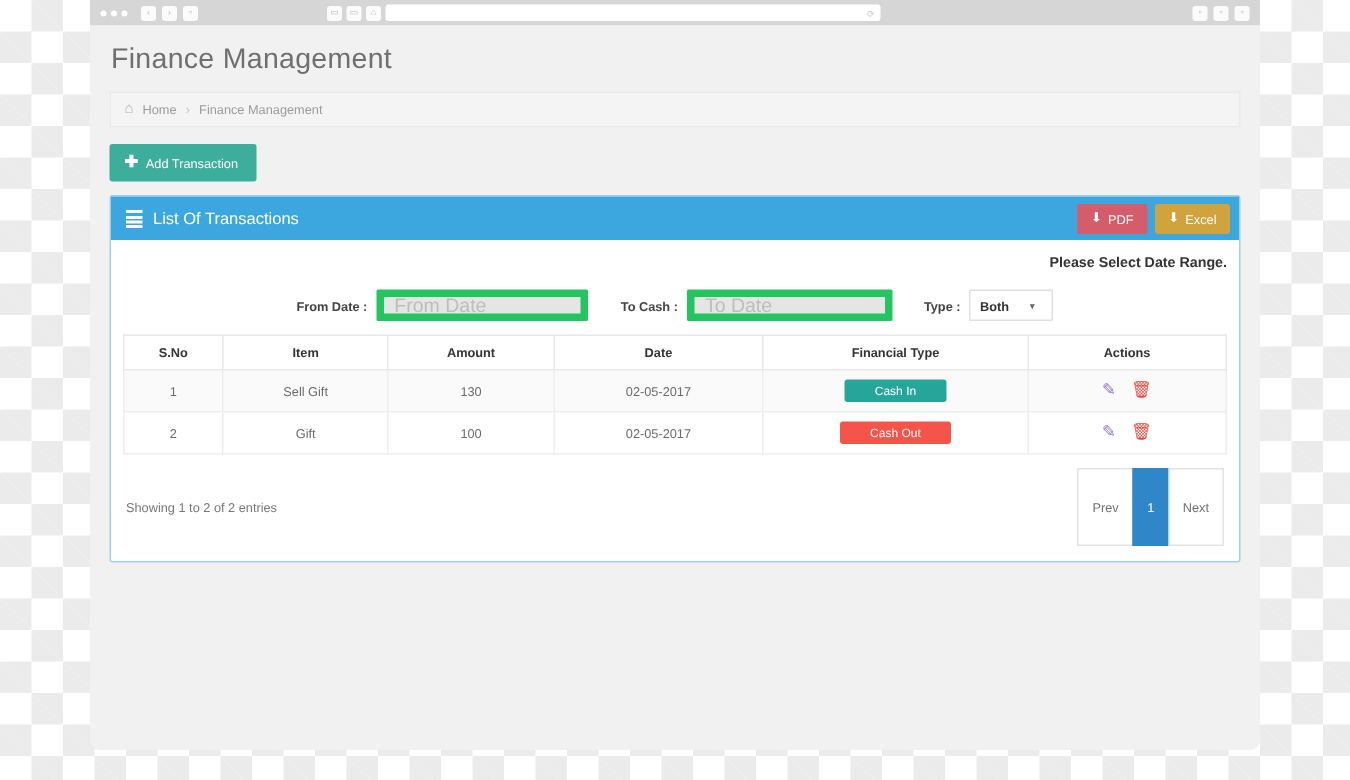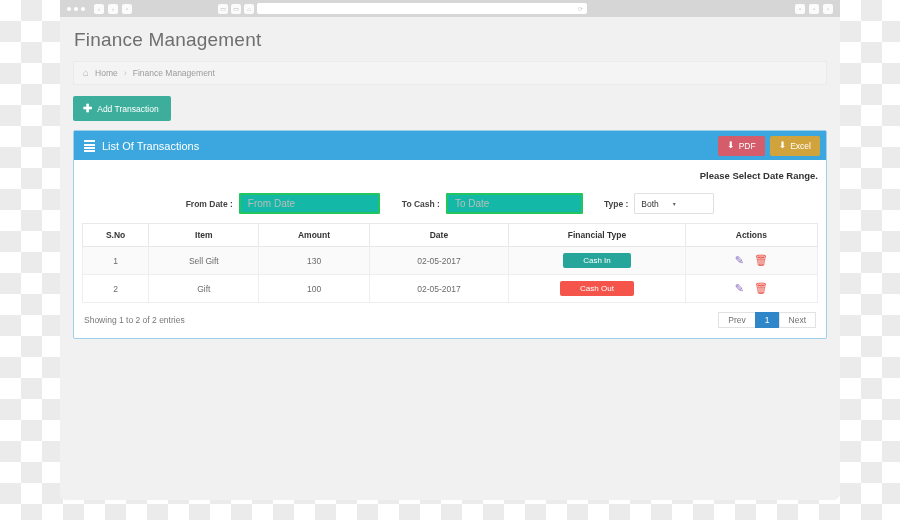--- a/index.html
+++ b/index.html
@@ -153,23 +153,23 @@
     display: flex; align-items: center; justify-content: center;
     gap: 0;
     margin-bottom: 9px;
   }
   .fld-label {
     font-size: 8.5px; font-weight: bold; color: #444444;
     margin-right: 6px; white-space: nowrap;
   }
   .txt-input {
     height: 21px;
-    border: 2px solid #22c55e;
-    background: #14b8a6;
-    font-size: 10px;
+    border: 5px solid #22c55e;
+    background: #e5e5e5;
+    font-size: 13px;
     color: #444444;
     padding: 0 7px;
     box-sizing: border-box;
     border-radius: 1px;
     font-family: "Liberation Sans", sans-serif;
     outline: none;
   }
   .txt-input::placeholder { color: #bdbdbd; }
   #from-date-input { width: 141px; margin-right: 22px; }
   #to-date-input { width: 137px; margin-right: 21px; }
@@ -179,21 +179,21 @@
     background: #ffffff;
     font-size: 8.5px; color: #333333;
     display: inline-flex; align-items: center;
     padding: 0 6px;
     box-sizing: border-box;
     gap: 14px;
     cursor: pointer;
     border-radius: 1px;
   }
   .caret { font-size: 6px; color: #666666; }
-  #type-select { width: 80px; font-weight: normal; }
+  #type-select { width: 56px; font-weight: bold; }
 
   #records-row {
     display: flex; align-items: center;
     padding: 0 2px;
     margin-bottom: 9px;
   }
   #records-label { font-size: 8.5px; color: #555555; margin-right: 5px; }
   #records-select { width: 46px; }
   #search-group { margin-left: auto; display: flex; align-items: center; }
   #search-label { font-size: 8.5px; color: #555555; margin-right: 6px; }
@@ -244,21 +244,21 @@
     display: flex; align-items: center;
     padding: 9px 2px 2px 2px;
   }
   #entries-info { font-size: 8.5px; color: #777777; }
   #pagination { margin-left: auto; display: flex; }
   .page-btn {
     border: 1px solid #e2e2e2;
     background: #ffffff;
     color: #6f6f6f;
     font-size: 8.5px;
-    padding: 2px 9px;
+    padding: 20px 9px;
     margin-left: -1px;
     cursor: pointer;
     font-family: "Liberation Sans", sans-serif;
   }
   .page-btn.active { background: #2f86c8; color: #ffffff; border-color: #2f86c8; }
 </style>
 </head>
 <body>
 
 <div id="backdrop"></div>

